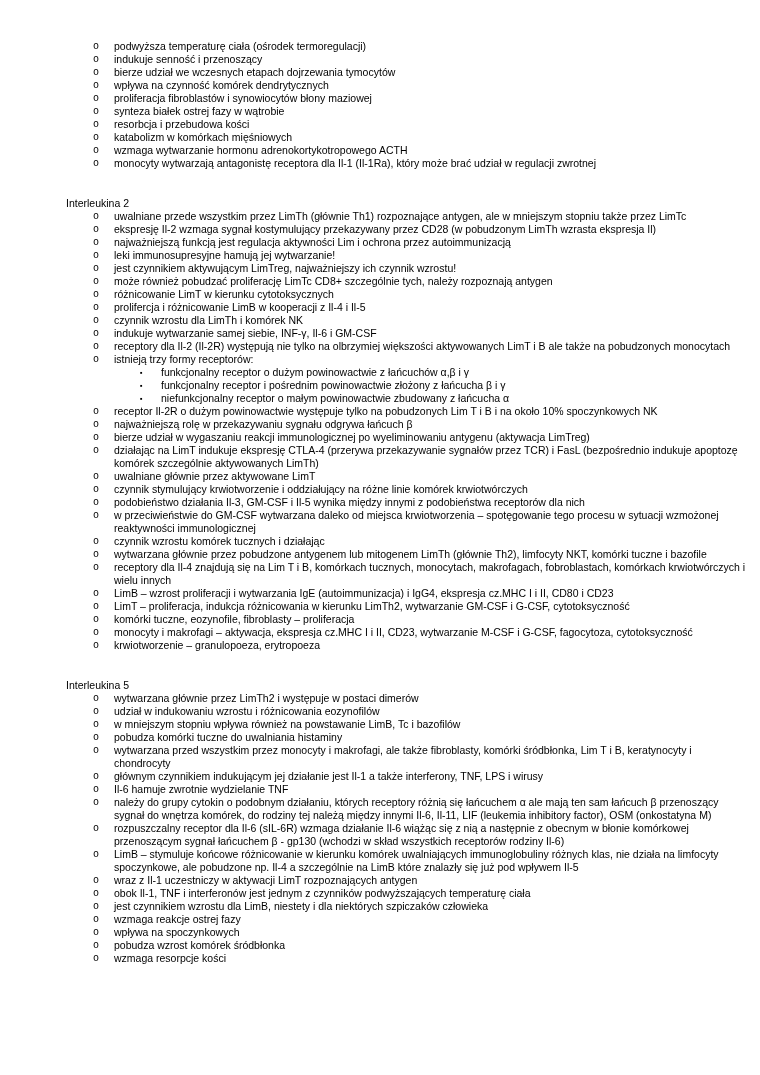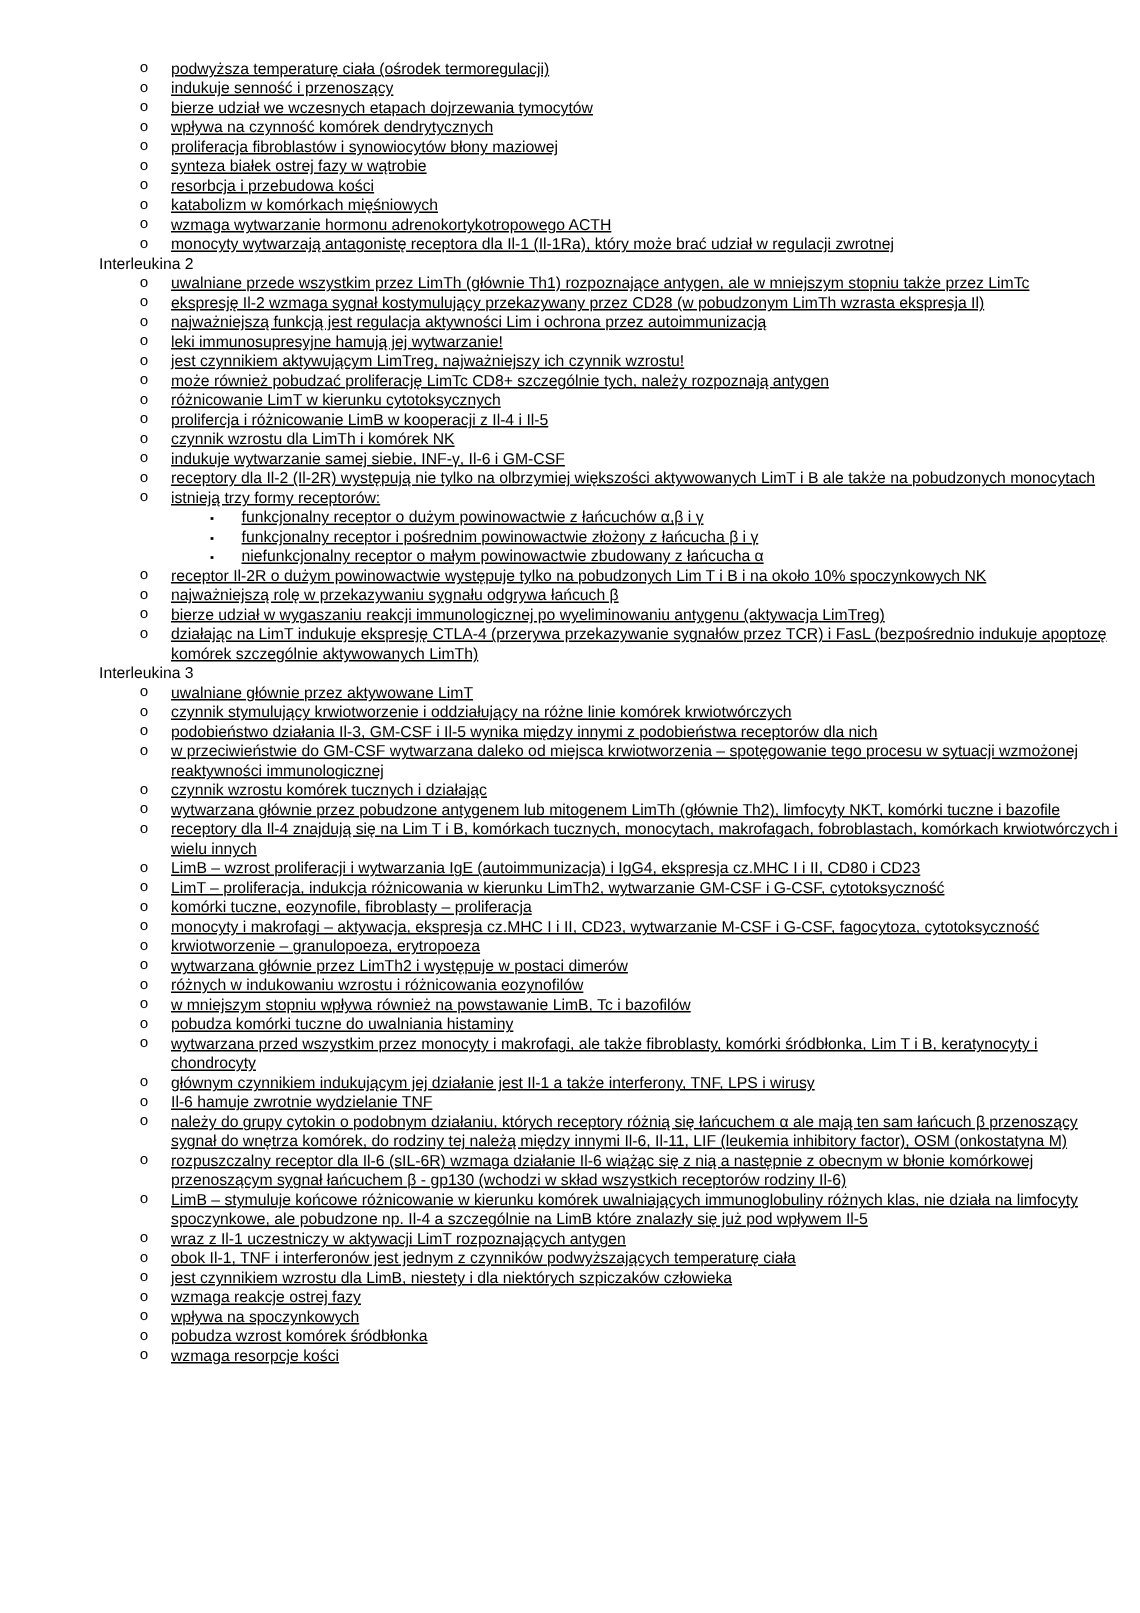--- a/index.html
+++ b/index.html
@@ -4,34 +4,34 @@
 <style>
   * { margin:0; padding:0; box-sizing:border-box; }
   html,body { background:#ffffff; }
   body { width:760px; height:1075px; overflow:hidden; }
   .page {
     width:760px; height:1075px; background:#ffffff; color:#000000;
     font-family:"Liberation Sans", sans-serif;
     font-size:10.5px; line-height:13px;
     padding-top:40px;
   }
-  .section-title { margin-left:66px; white-space:nowrap; }
+  .section-title { margin-left:66px; white-space:nowrap;margin-top:27px; }
   .item { display:flex; align-items:flex-start; }
   .item.level1 { margin-left:93px; }
   .item.level2 { margin-left:140px; }
   .bullet {
     flex:0 0 21px; width:21px;
     font-family:"Liberation Mono", monospace;
     font-size:10px; line-height:13px;
   }
   .bullet.sq {
     font-family:"Liberation Sans", sans-serif;
     font-size:7.5px; line-height:13px;
   }
-  .text { flex:1 1 auto; padding-right:14px;text-decoration:underline; }
+  .text { flex:1 1 auto; padding-right:14px; }
 </style>
 </head>
 <body>
 
 <div class="page">
   <div>
       <div class="item level1">
         <span class="bullet">o</span>
         <span class="text">podwyższa temperaturę ciała (ośrodek termoregulacji)</span>
       </div>
@@ -141,21 +141,20 @@
         <span class="text">najważniejszą rolę w przekazywaniu sygnału odgrywa łańcuch β</span>
       </div>
       <div class="item level1">
         <span class="bullet">o</span>
         <span class="text">bierze udział w wygaszaniu reakcji immunologicznej po wyeliminowaniu antygenu (aktywacja LimTreg)</span>
       </div>
       <div class="item level1">
         <span class="bullet">o</span>
         <span class="text">działając na LimT indukuje ekspresję CTLA-4 (przerywa przekazywanie sygnałów przez TCR) i FasL (bezpośrednio indukuje apoptozę komórek szczególnie aktywowanych LimTh)</span>
       </div>
-      <div class="section-title">Interleukina 3</div>
       <div class="item level1">
         <span class="bullet">o</span>
         <span class="text">uwalniane głównie przez aktywowane LimT</span>
       </div>
       <div class="item level1">
         <span class="bullet">o</span>
         <span class="text">czynnik stymulujący krwiotworzenie i oddziałujący na różne linie komórek krwiotwórczych</span>
       </div>
       <div class="item level1">
         <span class="bullet">o</span>
@@ -190,27 +189,28 @@
         <span class="text">komórki tuczne, eozynofile, fibroblasty – proliferacja</span>
       </div>
       <div class="item level1">
         <span class="bullet">o</span>
         <span class="text">monocyty i makrofagi – aktywacja, ekspresja cz.MHC I i II, CD23, wytwarzanie M-CSF i G-CSF, fagocytoza, cytotoksyczność</span>
       </div>
       <div class="item level1">
         <span class="bullet">o</span>
         <span class="text">krwiotworzenie – granulopoeza, erytropoeza</span>
       </div>
+      <div class="section-title">Interleukina 5</div>
       <div class="item level1">
         <span class="bullet">o</span>
         <span class="text">wytwarzana głównie przez LimTh2 i występuje w postaci dimerów</span>
       </div>
       <div class="item level1">
         <span class="bullet">o</span>
-        <span class="text">różnych w indukowaniu wzrostu i różnicowania eozynofilów</span>
+        <span class="text">udział w indukowaniu wzrostu i różnicowania eozynofilów</span>
       </div>
       <div class="item level1">
         <span class="bullet">o</span>
         <span class="text">w mniejszym stopniu wpływa również na powstawanie LimB, Tc i bazofilów</span>
       </div>
       <div class="item level1">
         <span class="bullet">o</span>
         <span class="text">pobudza komórki tuczne do uwalniania histaminy</span>
       </div>
       <div class="item level1">

